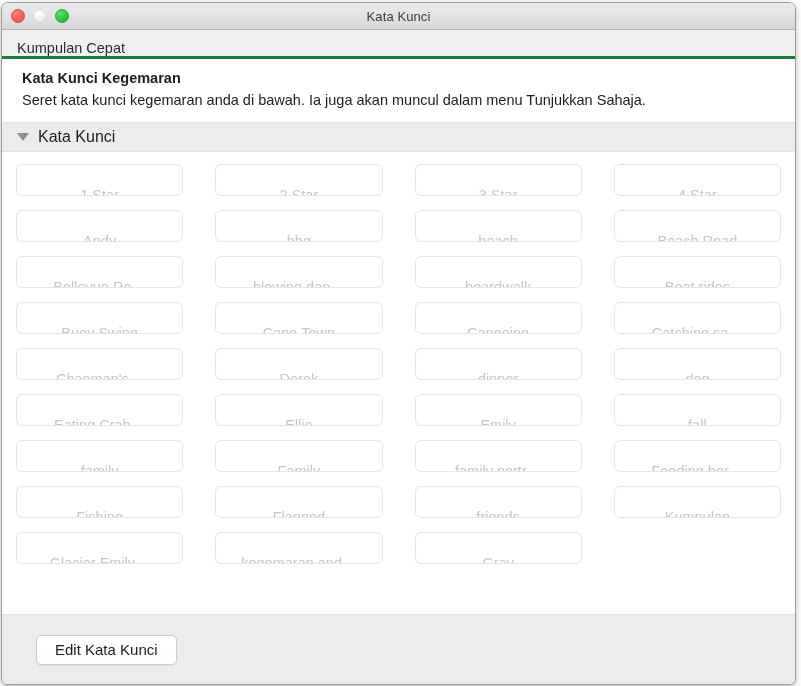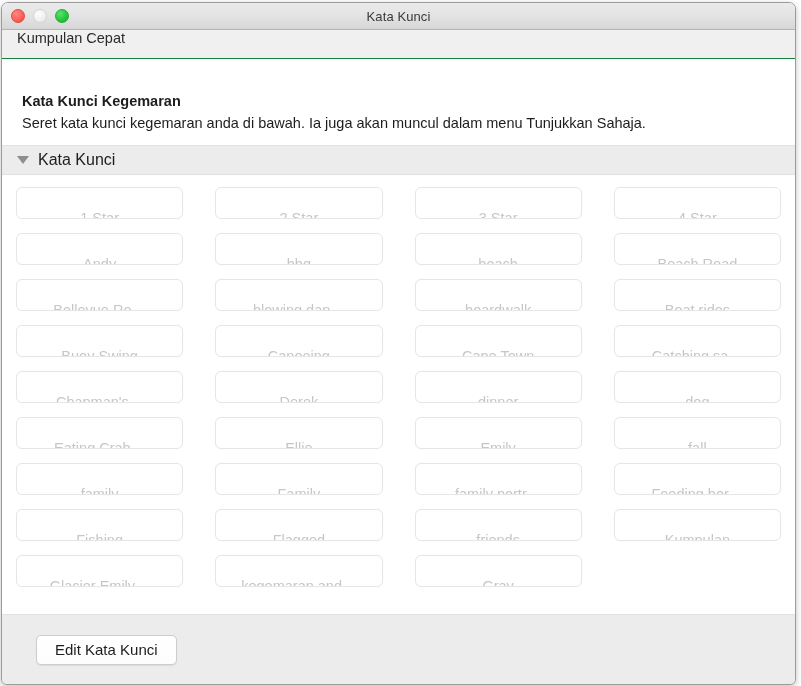--- a/index.html
+++ b/index.html
@@ -71,37 +71,36 @@
     font-size: 13px;
     color: #3a3a3a;
     letter-spacing: 0.1px;
   }
 
   
   .toolbar {
     flex: 0 0 29px;
     height: 29px;
     background: #f0f0f0;
-    border-bottom: 1px solid #15803d;
-    display: flex;
-    align-items: flex-start;
+    border-bottom: 3px solid #15803d;
+    display: flex;
+    align-items: flex-end;
     padding-left: 15px;
     box-sizing: border-box;
   }
   .toolbar-title {
     font-size: 14.5px;
     color: #2b2b2b;
   }
 
   
   .description {
     background: #ffffff;
     padding: 10px 20px 11px 20px;
     box-sizing: border-box;
-    margin-top: 23px;
   }
   .desc-title {
     font-size: 14.5px;
     font-weight: bold;
     color: #1d1d1d;
     margin: 0 0 2px 0;
     line-height: 19px;
   }
   .desc-body {
     font-size: 14.5px;
@@ -229,22 +228,22 @@
         <div class="keyword">4 Star</div>
         <div class="keyword">Andy</div>
         <div class="keyword">bbq</div>
         <div class="keyword">beach</div>
         <div class="keyword">Beach Road</div>
         <div class="keyword">Bellevue Ro…</div>
         <div class="keyword">blowing dan…</div>
         <div class="keyword">boardwalk</div>
         <div class="keyword">Boat rides</div>
         <div class="keyword">Buoy Swing</div>
+        <div class="keyword">Cape Town</div>
         <div class="keyword">Canoeing</div>
-        <div class="keyword">Cape Town</div>
         <div class="keyword">Catching sa…</div>
         <div class="keyword">Chapman's…</div>
         <div class="keyword">Derek</div>
         <div class="keyword">dinner</div>
         <div class="keyword">dog</div>
         <div class="keyword">Eating Crab…</div>
         <div class="keyword">Ellie</div>
         <div class="keyword">Emily</div>
         <div class="keyword">fall</div>
         <div class="keyword">family</div>

